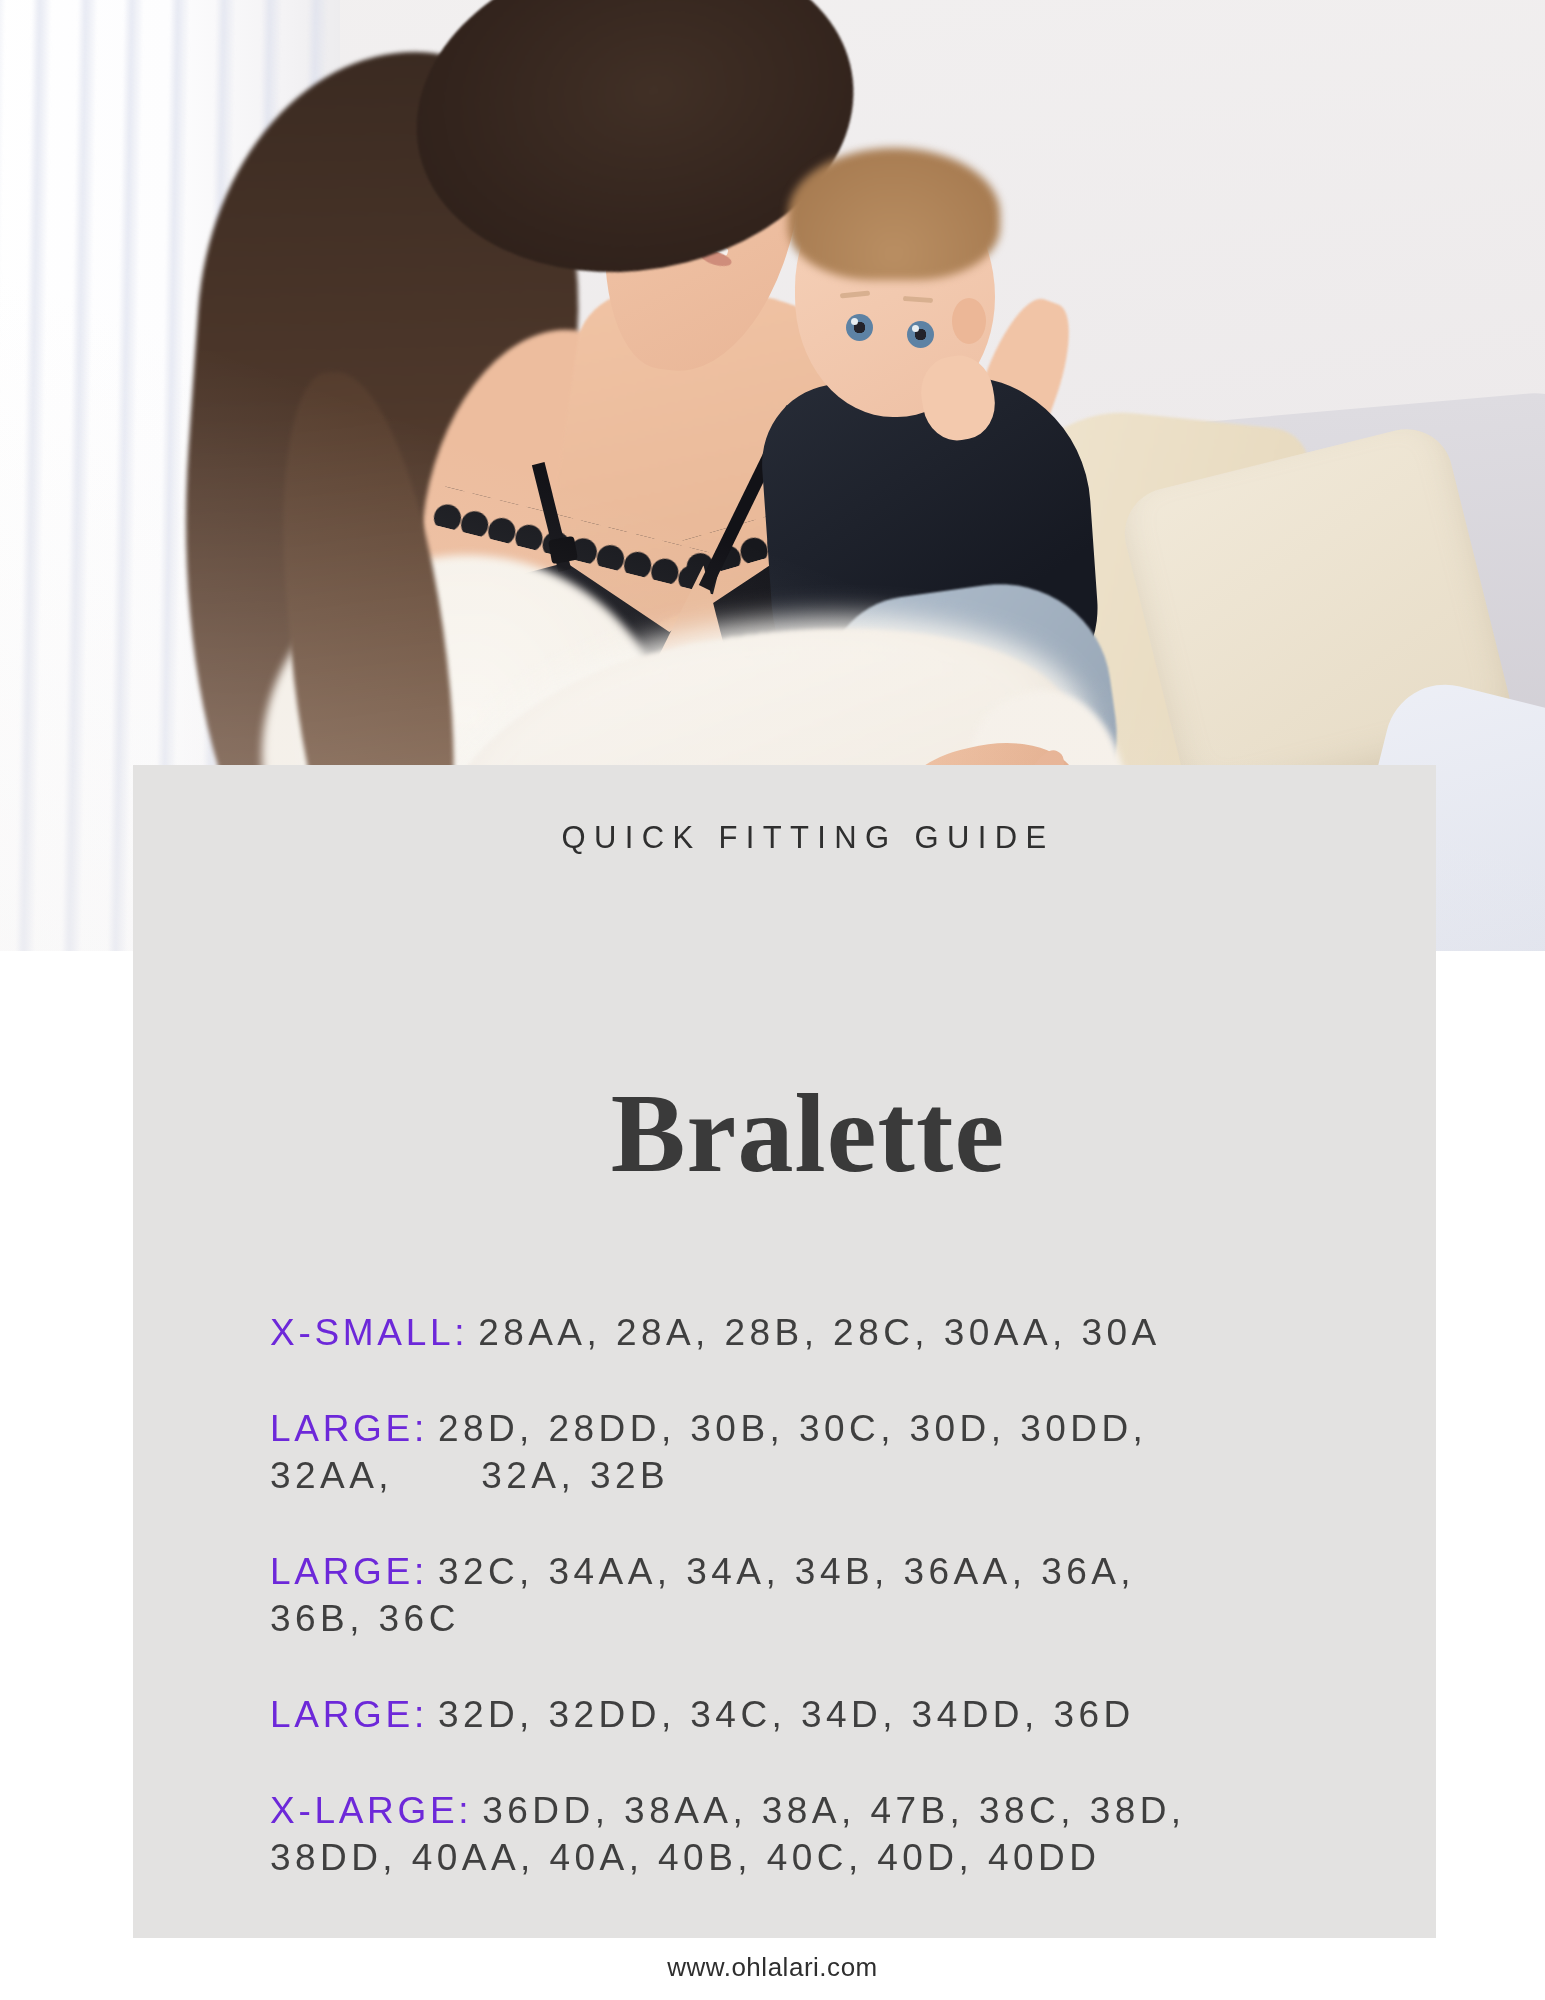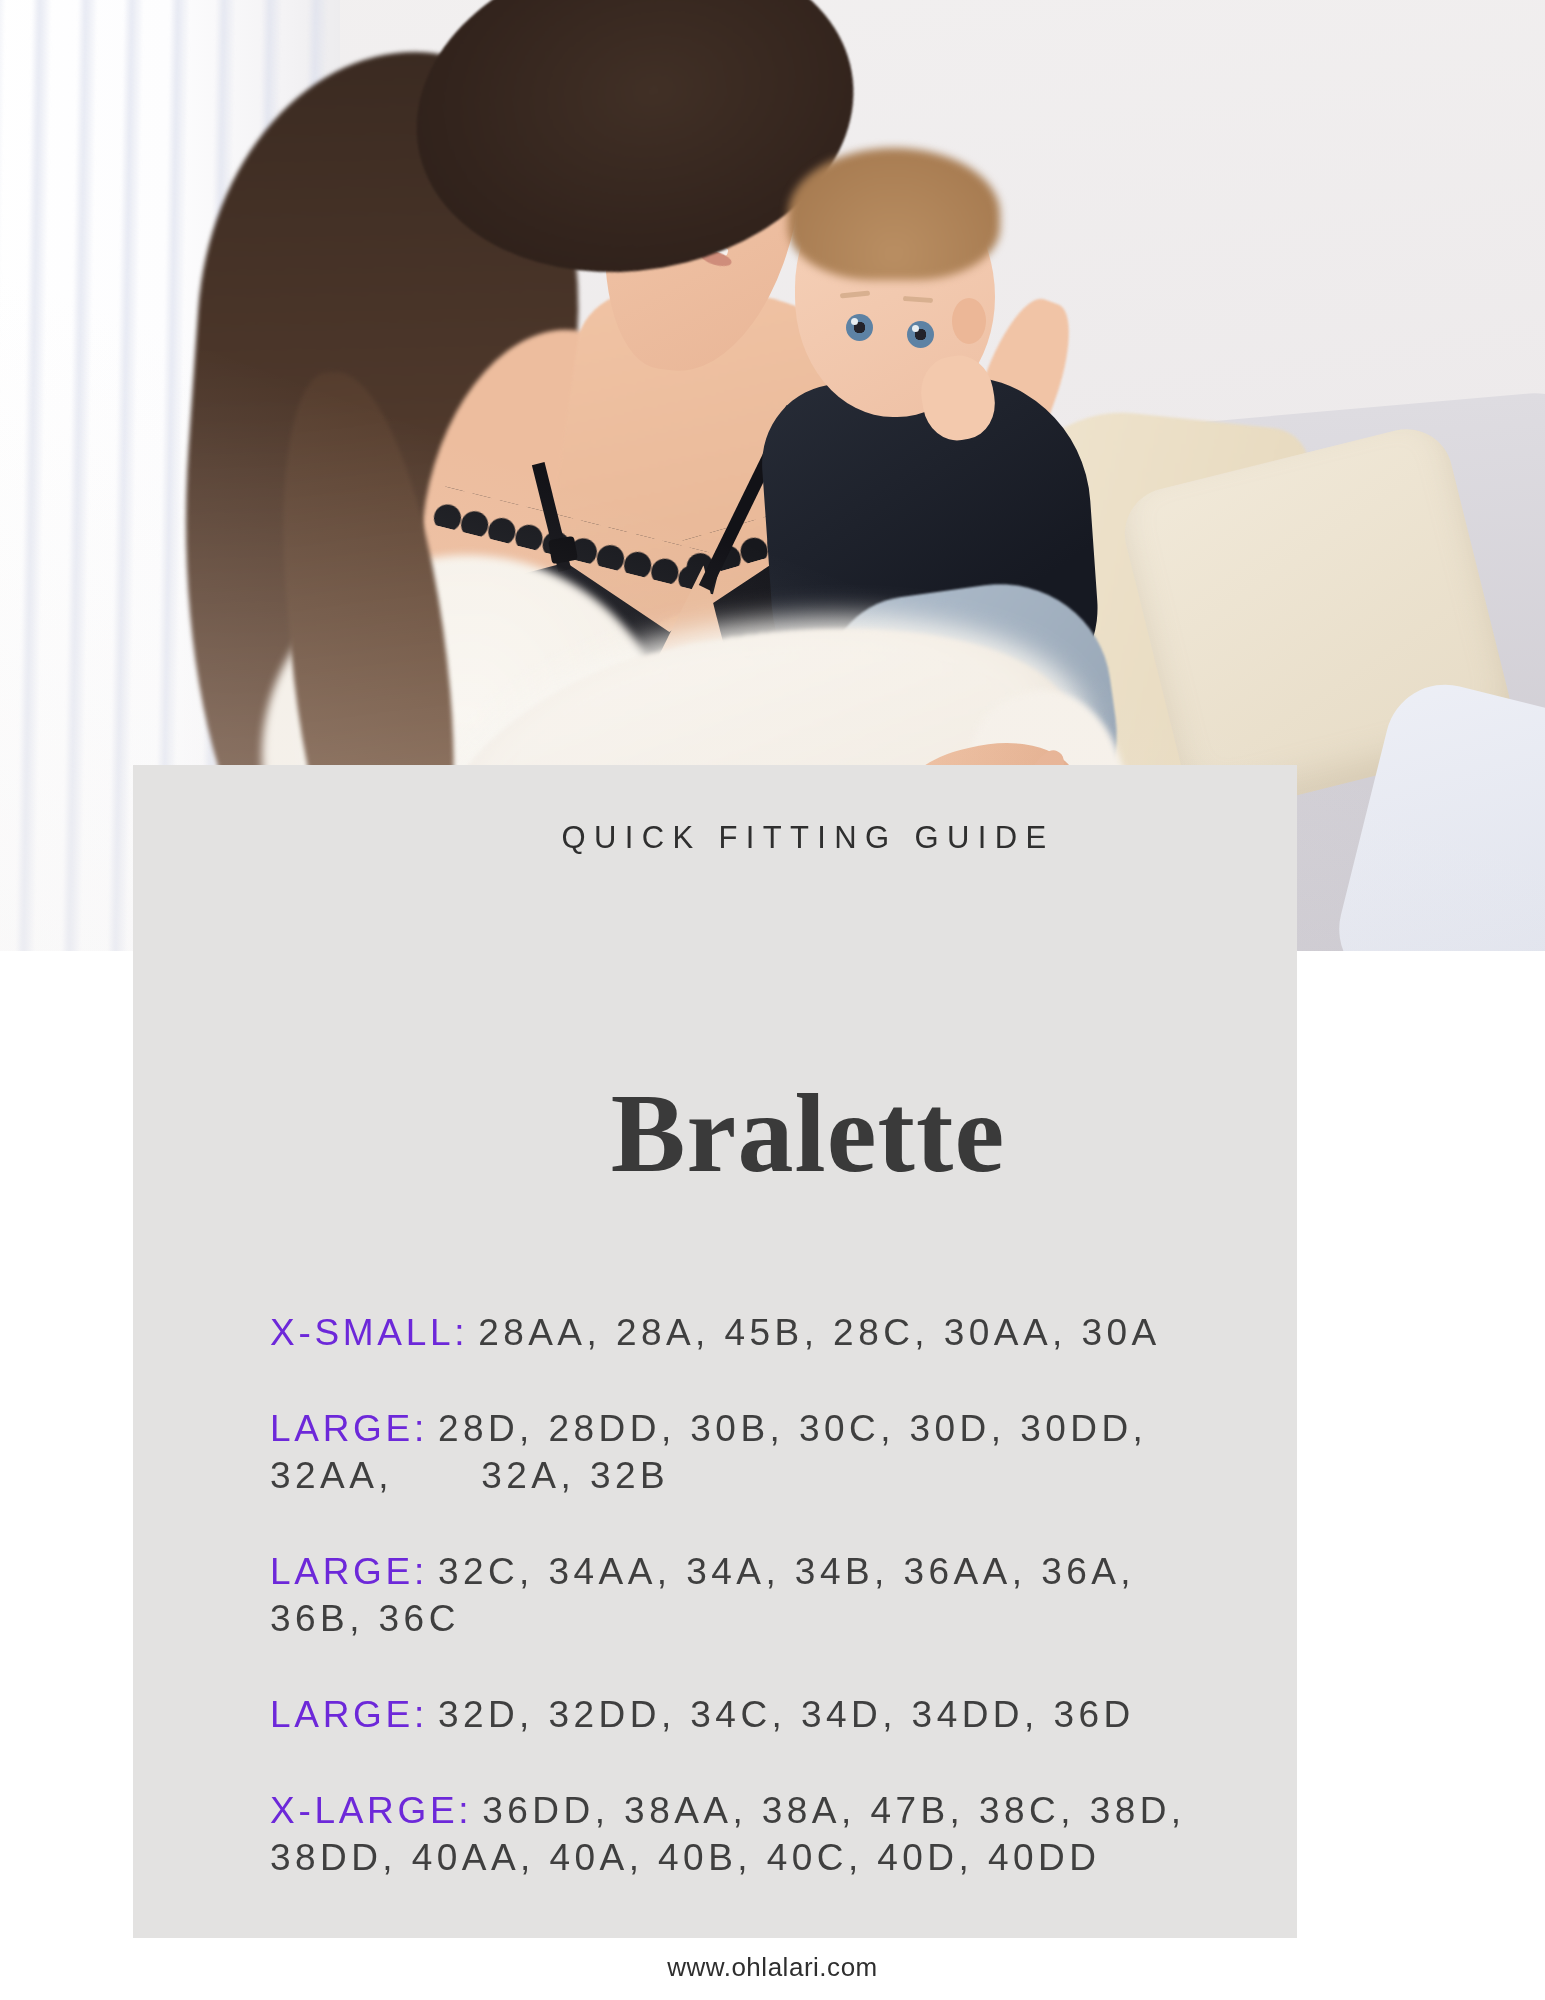--- a/index.html
+++ b/index.html
@@ -103,21 +103,21 @@
     background:linear-gradient(140deg,#efc0a0,#dfa685);border-radius:45% 55% 50% 50%;
     transform:rotate(-14deg);}
   .mom-thumb{left:1028px;top:748px;width:30px;height:64px;background:#e7b293;border-radius:45%;transform:rotate(28deg);}
   .hair-strand-front{left:292px;top:370px;width:155px;height:575px;
     background:linear-gradient(178deg,#553d2e,#7a5a43 80%,#8a6a4f);
     border-radius:40% 60% 45% 55%;transform:rotate(-5deg);filter:blur(2px);}
   .photo-wash{left:0;top:0;width:100%;height:100%;pointer-events:none;
     background:linear-gradient(200deg,rgba(255,255,255,0) 55%,rgba(240,238,238,.35) 100%);}
 
   
-  .card{position:absolute;left:133px;top:765px;width:1164px;height:1173px;background:#e3e2e1;}
+  .card{position:absolute;left:133px;top:765px;width:1282px;height:1173px;background:#e3e2e1;padding-left:21px;}
   .card-inner{position:absolute;left:137px;top:0;width:1076px;height:100%;padding-top:55px;box-sizing:border-box;}
   .eyebrow{margin:0;text-align:center;font-size:31px;line-height:36px;letter-spacing:.27em;
     font-weight:400;color:#2f2f2f;white-space:nowrap;}
   .title{margin:82px 0 0 0;text-align:center;font-family:"Liberation Serif",serif;font-weight:700;
     font-size:112px;line-height:130px;color:#3a3a3a;letter-spacing:.01em;}
   .sizes{margin-top:111px;}
   .size-row{margin:0 0 49px 0;font-size:37px;line-height:47px;letter-spacing:.12em;color:#3f3f3f;white-space:pre;}
   .size-label{font-weight:400;letter-spacing:.1em;color:#6d28d9;}
   .size-values{margin-left:10px;font-weight:400;}
 
@@ -177,21 +177,21 @@
     <div class="hair-strand-front"></div>
     <div class="photo-wash"></div>
   </div>
 
   <div class="card">
     <div class="card-inner">
       <p class="eyebrow">QUICK FITTING GUIDE</p>
       <h1 class="title"><br>
         <span>Bralette</span></h1>
       <div class="sizes">
-        <p class="size-row"><strong class="size-label">X-SMALL:</strong><span class="size-values">28AA, 28A, 45B, 28C, 30AA, 30A</span></p>
+        <p class="size-row"><strong class="size-label">X-SMALL:</strong><span class="size-values">28AA, 28A, 28B, 28C, 30AA, 30A</span></p>
         <p class="size-row"><strong class="size-label">LARGE:</strong><span class="size-values">28D, 28DD, 30B, 30C, 30D, 30DD,
 32AA,      32A, 32B</span></p>
         <p class="size-row"><strong class="size-label">LARGE:</strong><span class="size-values">32C, 34AA, 34A, 34B, 36AA, 36A,
 36B, 36C</span></p>
         <p class="size-row"><strong class="size-label">LARGE:</strong><span class="size-values">32D, 32DD, 34C, 34D, 34DD, 36D</span></p>
         <p class="size-row"><strong class="size-label">X-LARGE:</strong><span class="size-values">36DD, 38AA, 38A, 47B, 38C, 38D,
 38DD, 40AA, 40A, 40B, 40C, 40D, 40DD</span></p>
       </div>
     </div>
   </div>

